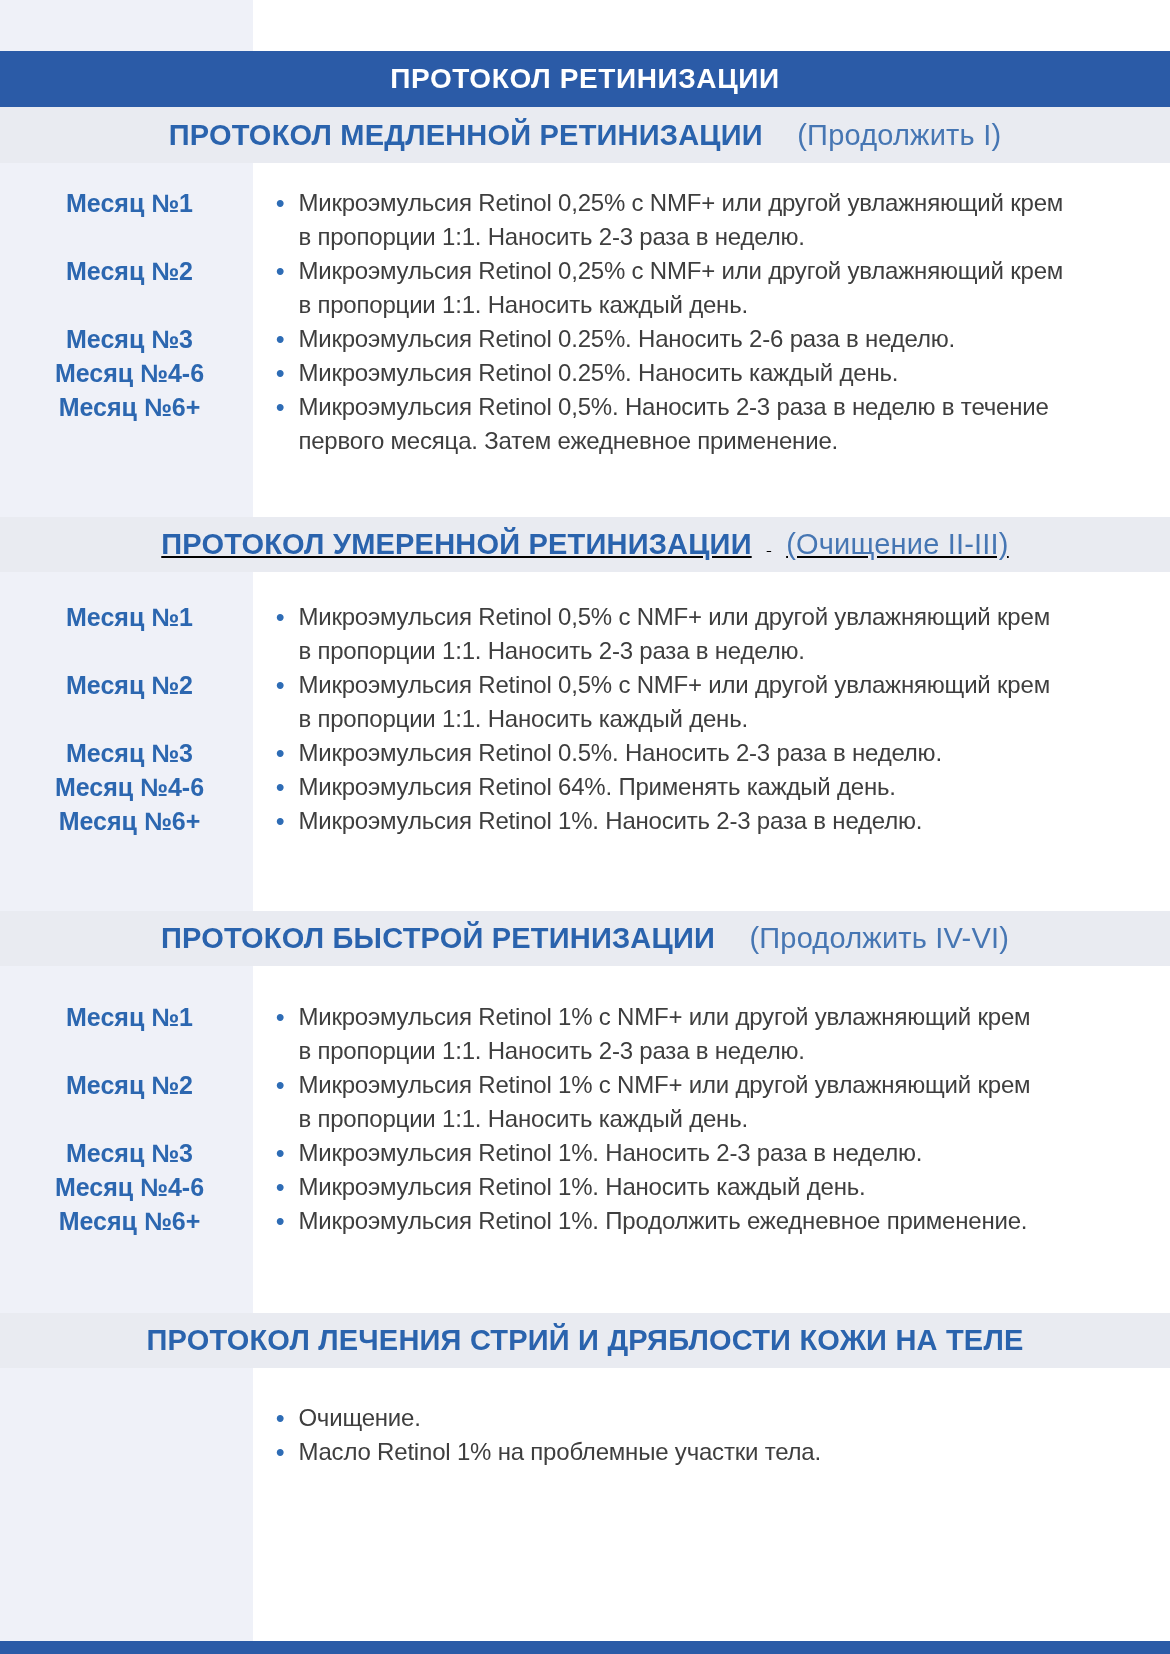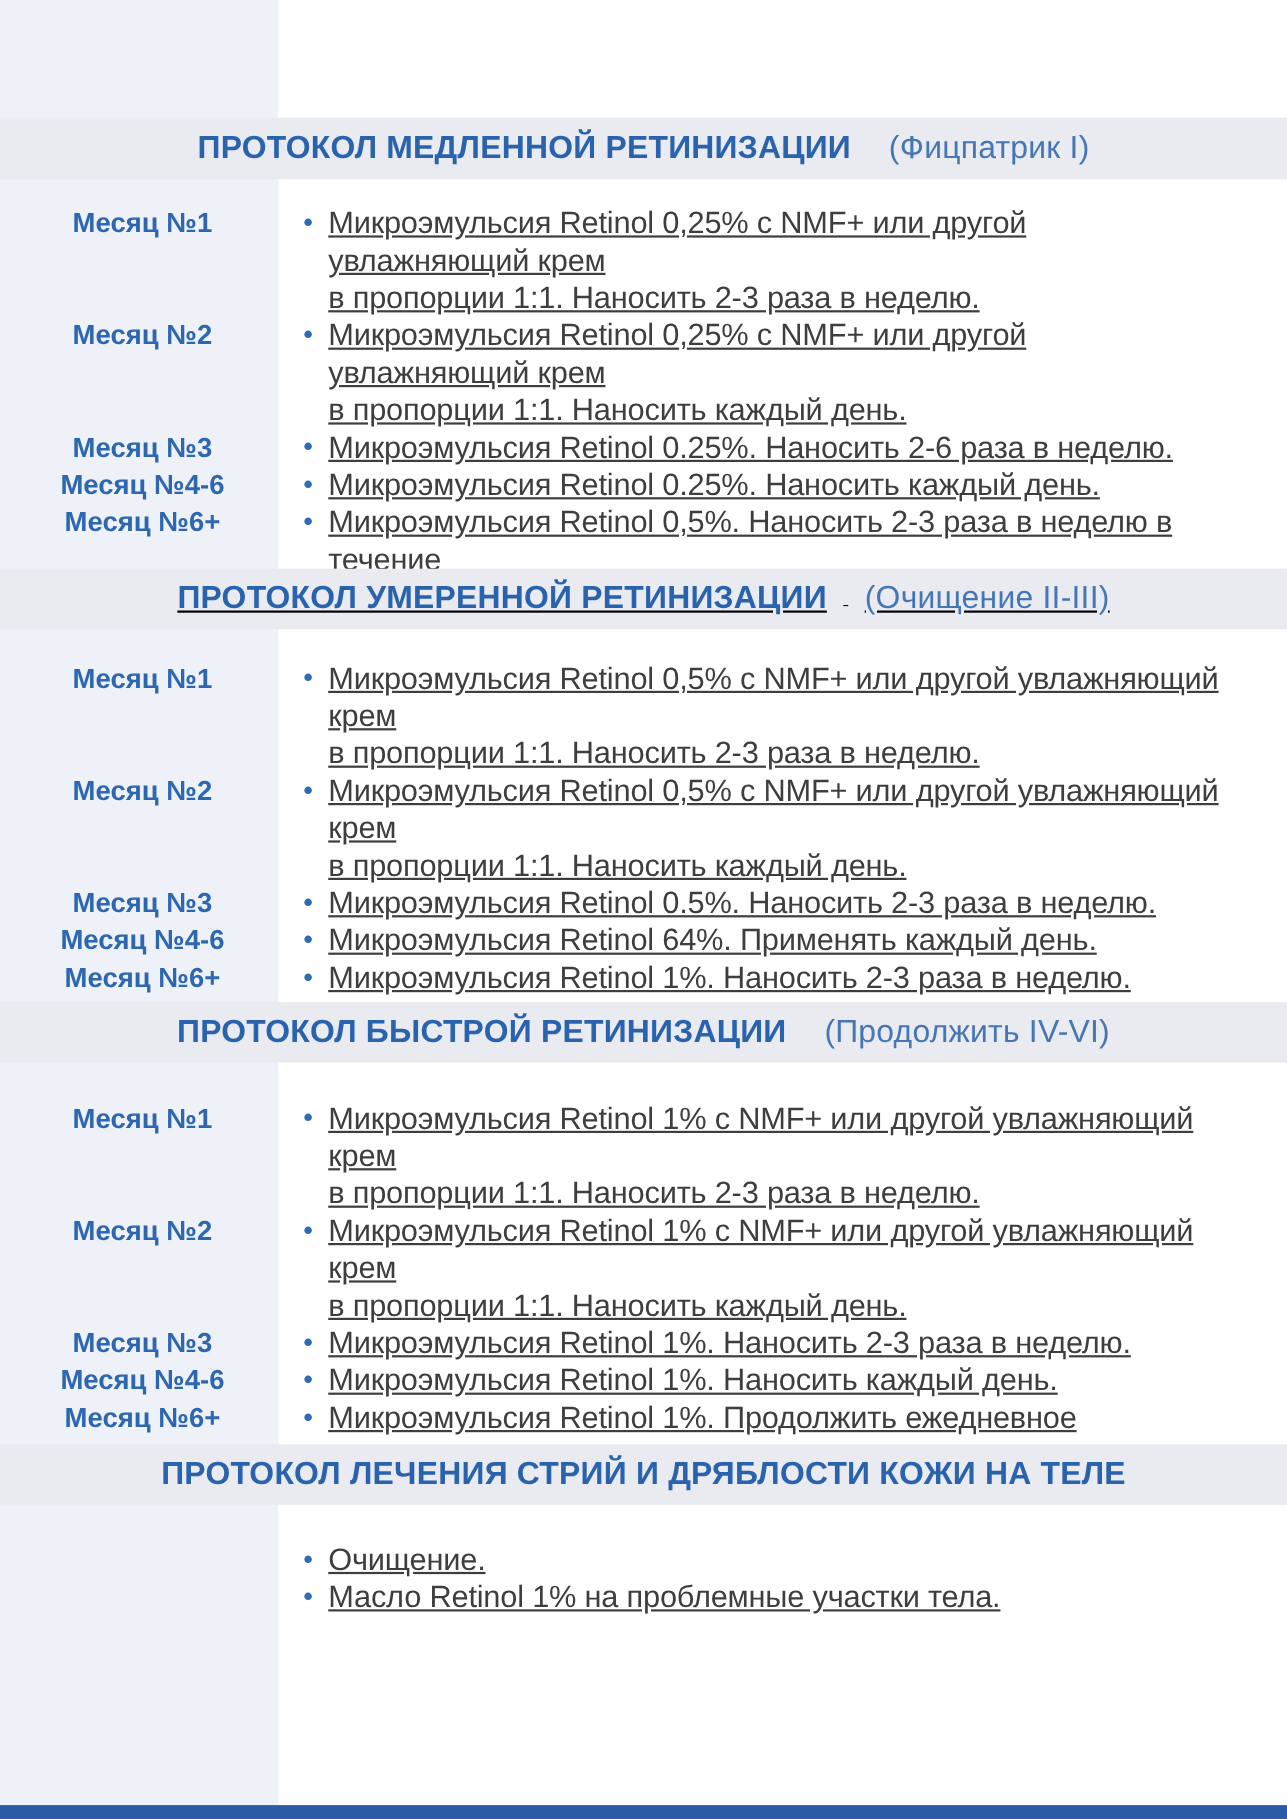--- a/index.html
+++ b/index.html
@@ -81,46 +81,48 @@
     max-width: 840px;
   }
   .dot {
     color: #2e6cb5;
     font-size: 24px;
     line-height: 34px;
     margin-right: 14px;
     font-weight: bold;
   }
   .bullet-text {
-    font-size: 28px;
+    font-size: 24px;
     line-height: 34px;
     color: #3e3e3e;
     letter-spacing: -0.2px;
     white-space: pre-line;
-    text-decoration: underline;
   }
   .footer-bar {
     position: absolute;
     left: 0; bottom: 0;
     width: 100%; height: 13px;
     background: #2b5ba7;
   }
 </style>
 </head>
 <body>
 
 <div class="page">
   <div class="left-col"></div>
 
+  <div class="top-bar">
+    <div class="top-bar-title">ПРОТОКОЛ РЕТИНИЗАЦИИ</div>
+  </div>
 
   <div id="sections-root">
       <div class="band" style="top: 107px; height: 56px;">
         <span class="band-title">ПРОТОКОЛ МЕДЛЕННОЙ РЕТИНИЗАЦИИ</span>
         <span class="band-subtitle" style="font-weight: normal;">&nbsp;</span>
-        <span class="band-title band-subtitle">(Фицпатрик I)</span>
+        <span class="band-title band-subtitle">(Продолжить I)</span>
       </div>
       <div class="rows" style="top: 186px;">
         <div class="row">
           <div class="row-label">Месяц №1</div>
           <div class="row-bullet">
             <span class="dot">•</span>
             <span class="bullet-text">Микроэмульсия Retinol 0,25% с NMF+ или другой увлажняющий крем
 в пропорции 1:1. Наносить 2-3 раза в неделю.</span>
           </div>
         </div>

